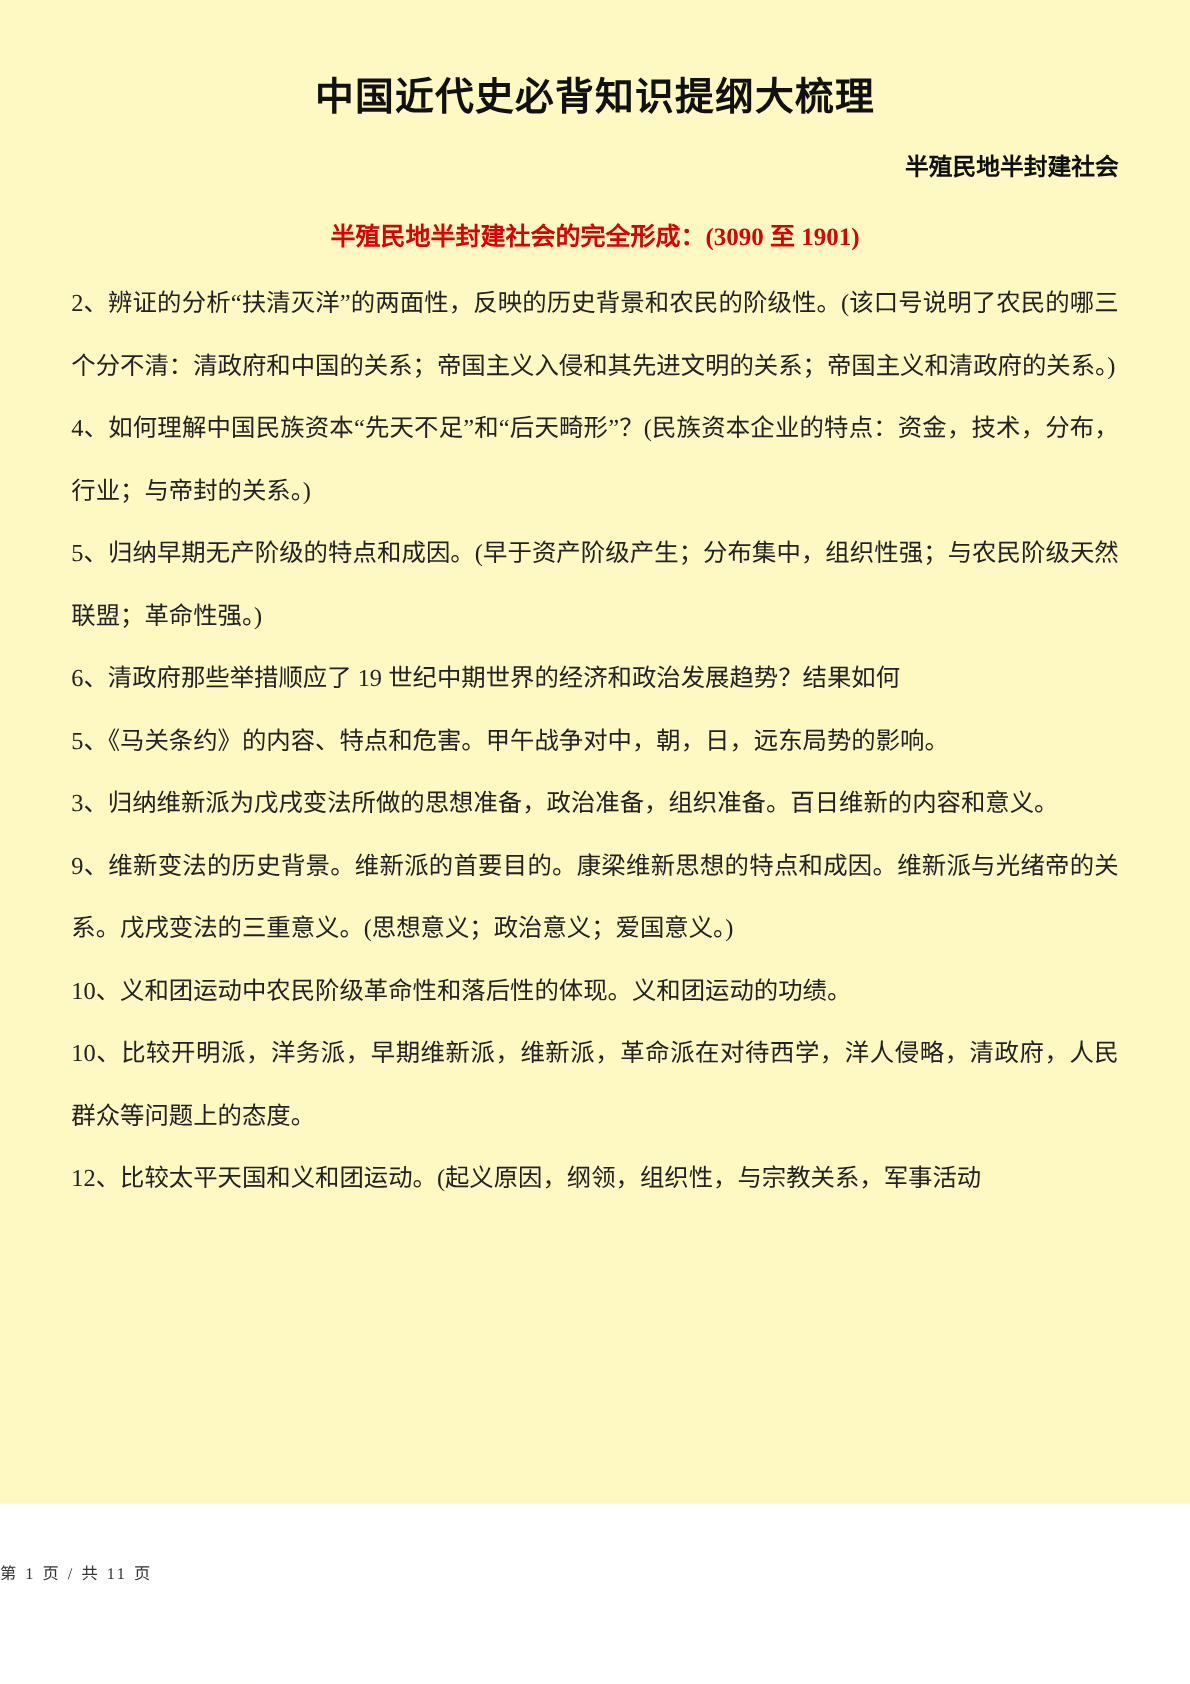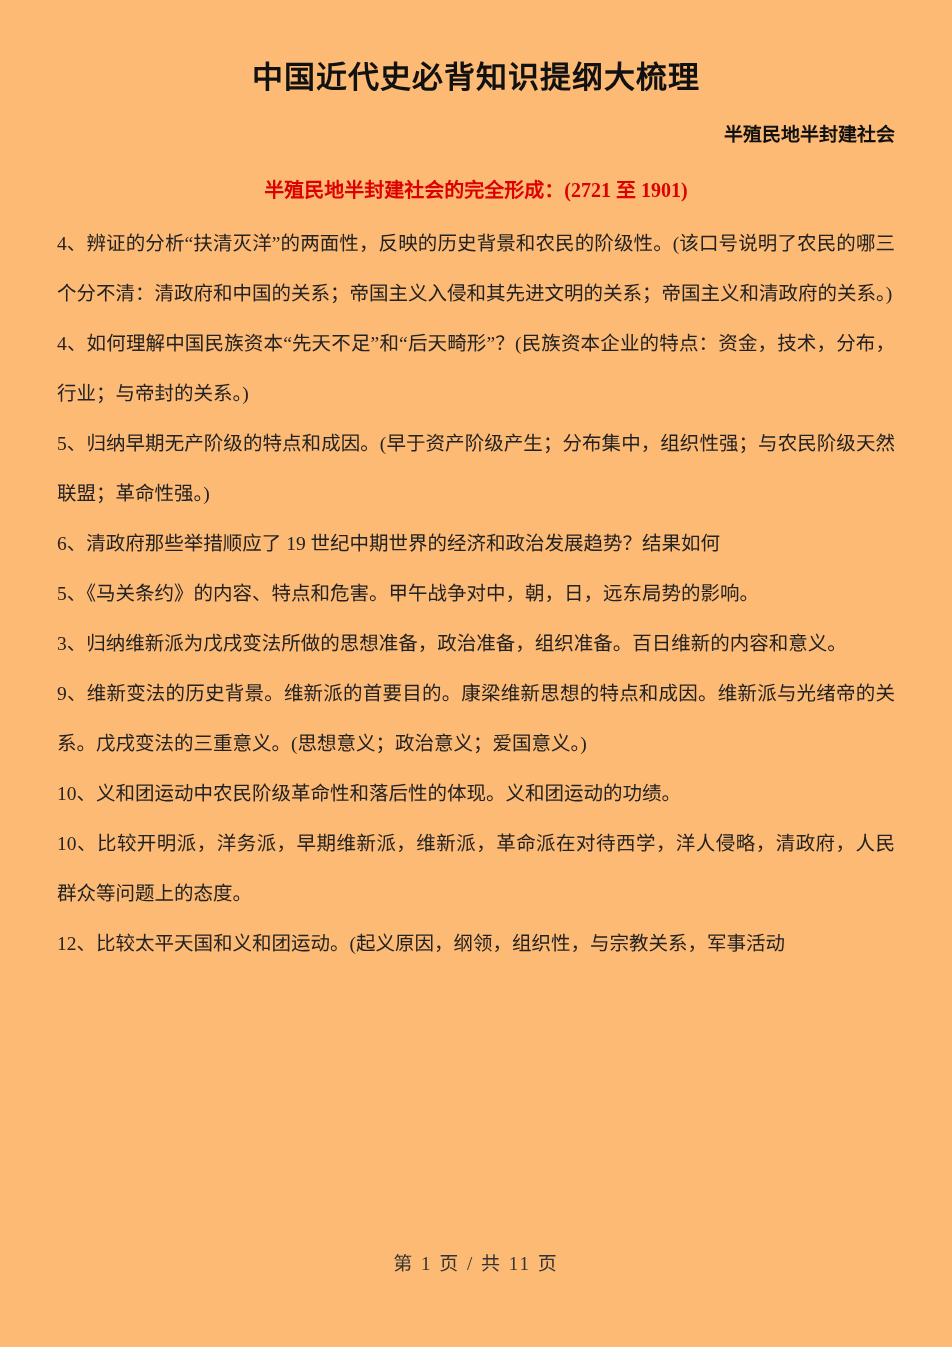--- a/index.html
+++ b/index.html
@@ -11,22 +11,22 @@
     width: 952px;
     height: 1347px;
     position: relative;
     overflow: hidden;
     font-family: "Liberation Serif", "DejaVu Serif", serif;
     color: #1e1e1e;
   }
   .doc {
     position: relative;
     width: 952px;
-    height: 1347px;
-    background: #fdba74;
+    height: 1203px;
+    background: #fef9c3;
     box-sizing: border-box;
     padding: 56px 57px 0 57px;
   }
   .doc-title {
     margin: 0;
     text-align: center;
     font-size: 31px;
     font-weight: 700;
     letter-spacing: 1px;
     line-height: 1.4;
@@ -56,39 +56,38 @@
   }
   .content p {
     margin: 0;
     padding: 0;
   }
   .page-footer {
     position: absolute;
     left: 0;
     top: 1248px;
     width: 952px;
-    text-align: center;
-    font-size: 19px;
+    font-size: 13px;
     color: #333333;
     letter-spacing: 2px;
   }
 </style>
 </head>
 <body>
 
 <div class="doc">
 
   <h1 class="doc-title">中国近代史必背知识提纲大梳理</h1>
 
   <h2 class="doc-subtitle">半殖民地半封建社会</h2>
 
-  <h3 class="section-heading" style="color: rgb(221, 0, 0);">半殖民地半封建社会的完全形成：(2721 至 1901)</h3>
+  <h3 class="section-heading" style="color: rgb(221, 0, 0);">半殖民地半封建社会的完全形成：(3090 至 1901)</h3>
 
   <div class="content">
-    <p>4、辨证的分析“扶清灭洋”的两面性，反映的历史背景和农民的阶级性。(该口号说明了农民的哪三个分不清：清政府和中国的关系；帝国主义入侵和其先进文明的关系；帝国主义和清政府的关系。)</p>
+    <p>2、辨证的分析“扶清灭洋”的两面性，反映的历史背景和农民的阶级性。(该口号说明了农民的哪三个分不清：清政府和中国的关系；帝国主义入侵和其先进文明的关系；帝国主义和清政府的关系。)</p>
     <p>4、如何理解中国民族资本“先天不足”和“后天畸形”？(民族资本企业的特点：资金，技术，分布，行业；与帝封的关系。)</p>
     <p>5、归纳早期无产阶级的特点和成因。(早于资产阶级产生；分布集中，组织性强；与农民阶级天然联盟；革命性强。)</p>
     <p>6、清政府那些举措顺应了 19 世纪中期世界的经济和政治发展趋势？结果如何</p>
     <p>5、《马关条约》的内容、特点和危害。甲午战争对中，朝，日，远东局势的影响。</p>
     <p>3、归纳维新派为戊戌变法所做的思想准备，政治准备，组织准备。百日维新的内容和意义。</p>
     <p>9、维新变法的历史背景。维新派的首要目的。康梁维新思想的特点和成因。维新派与光绪帝的关系。戊戌变法的三重意义。(思想意义；政治意义；爱国意义。)</p>
     <p>10、义和团运动中农民阶级革命性和落后性的体现。义和团运动的功绩。</p>
     <p>10、比较开明派，洋务派，早期维新派，维新派，革命派在对待西学，洋人侵略，清政府，人民群众等问题上的态度。</p>
     <p>12、比较太平天国和义和团运动。(起义原因，纲领，组织性，与宗教关系，军事活动</p>
   </div>

